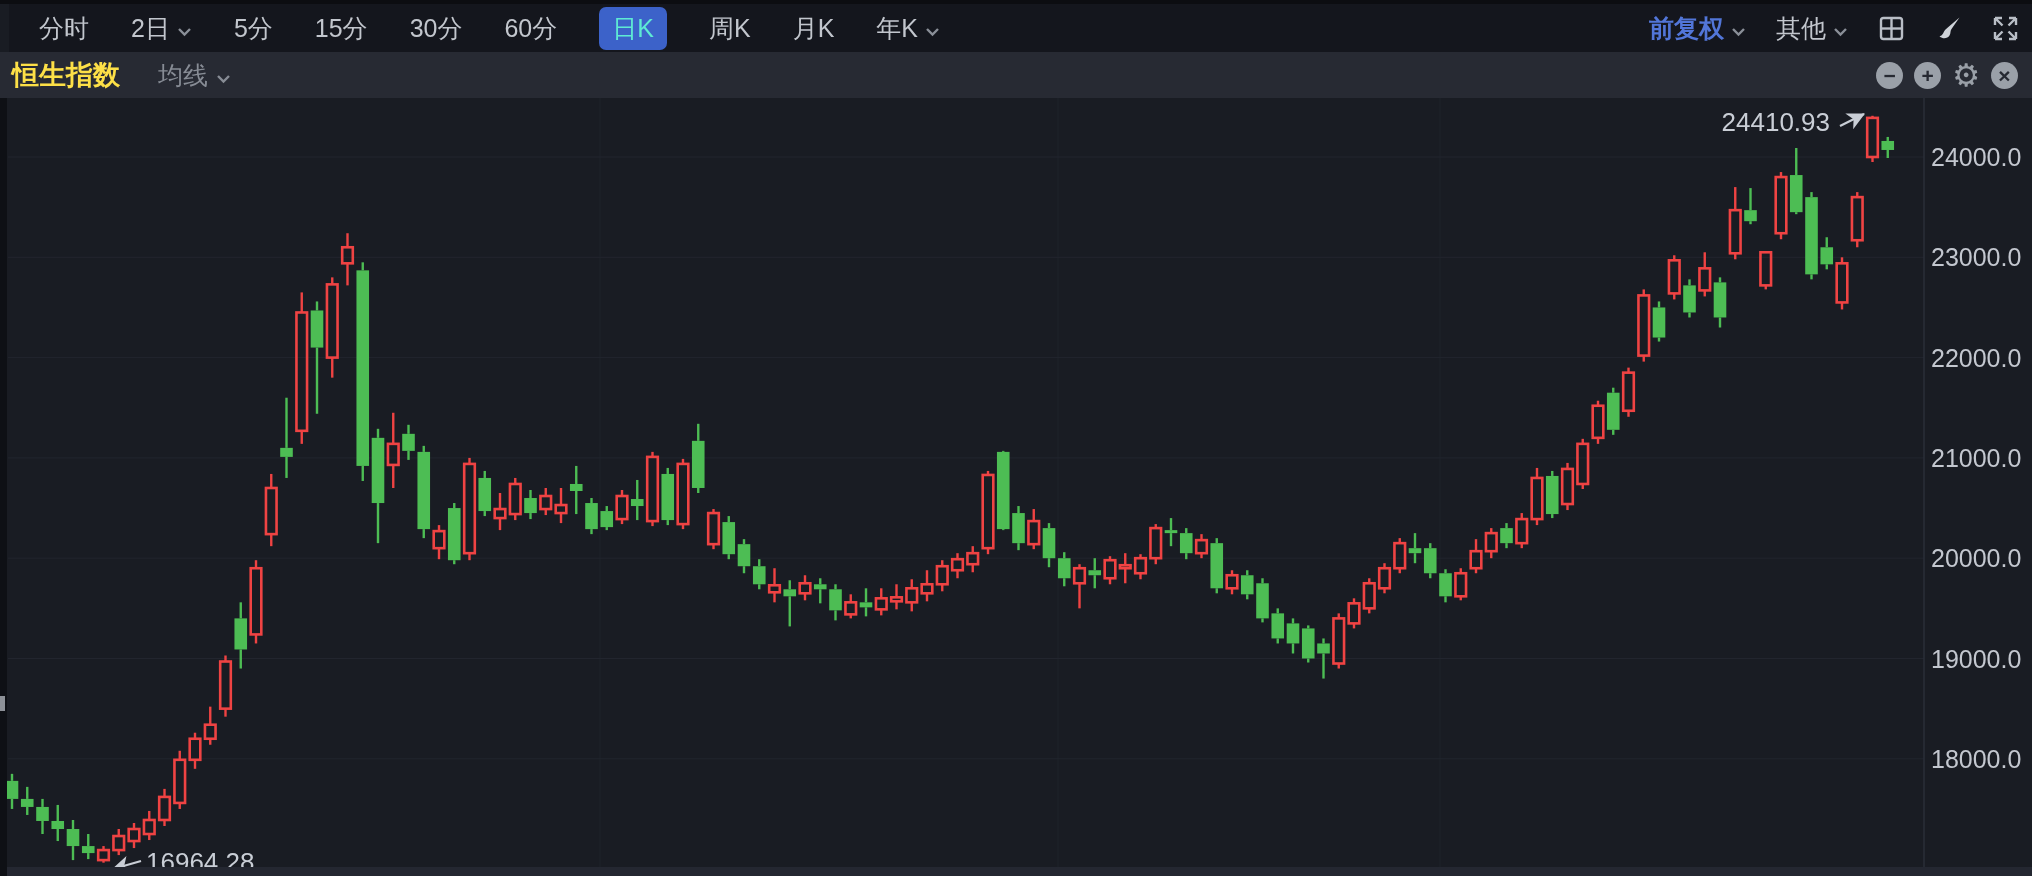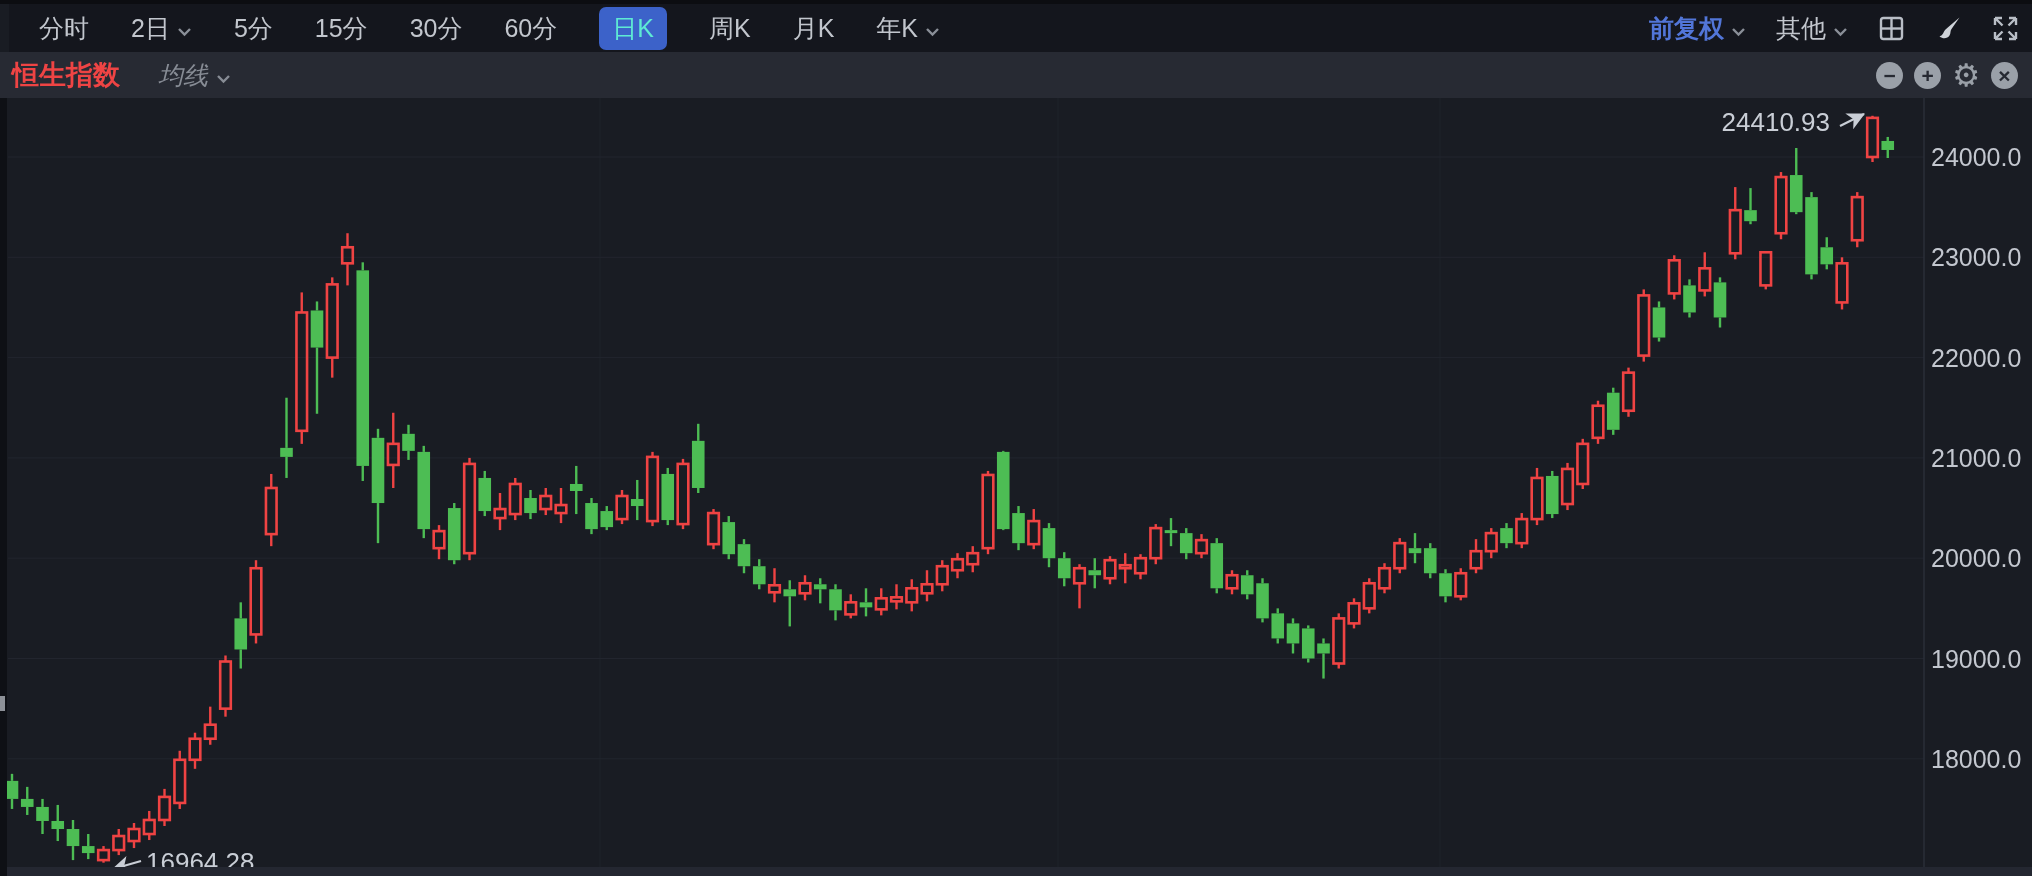--- a/index.html
+++ b/index.html
@@ -13,22 +13,22 @@
   .tb-item{display:flex;align-items:center;gap:7px;color:#c2c6cd;font-size:25px;cursor:pointer;white-space:nowrap;}
   .tb-item.selected{background:#3c62c9;color:#5eead4;border-radius:7px;padding:5px 13px;}
   .tb-right{display:flex;align-items:center;gap:30px;padding-right:22px;}
   .tb-right .tb-item.active{color:#5276d8;font-weight:700;align-items:center;}
   .chev{display:inline-block;}
   .icon-btn{display:flex;align-items:center;justify-content:center;cursor:pointer;}
   
   .symbolbar{position:absolute;left:0;top:52px;width:100%;height:46px;background:#272a33;
              display:flex;align-items:center;justify-content:space-between;z-index:8;}
   .sb-left{display:flex;align-items:center;gap:38px;padding-left:12px;}
-  .sb-title{color:#ef4444;font-size:27px;font-weight:700;}
-  .sb-ma{display:flex;align-items:center;gap:8px;color:#878c95;font-size:25px;cursor:pointer;font-style:italic;}
+  .sb-title{color:#fde047;font-size:27px;font-weight:700;}
+  .sb-ma{display:flex;align-items:center;gap:8px;color:#878c95;font-size:25px;cursor:pointer;}
   .sb-right{display:flex;align-items:center;gap:11px;padding-right:14px;}
   .circle-btn{width:27px;height:27px;border-radius:50%;background:#9aa0a8;color:#262932;
               display:flex;align-items:center;justify-content:center;font-size:21px;font-weight:700;cursor:pointer;line-height:1;}
   .gear-btn{color:#9aa0a8;font-size:31px;cursor:pointer;line-height:1;background:none;}
   
   .chart{position:absolute;left:0;top:98px;width:2032px;height:778px;background:#191c23;}
   .chart svg{position:absolute;left:0;top:0;}
   .left-strip{position:absolute;left:0;top:98px;width:7px;height:778px;background:#0e1015;z-index:5;}
   .left-strip-tick{position:absolute;left:0px;top:696px;width:5px;height:15px;background:#8d9198;z-index:6;}
   .bottom-strip{position:absolute;left:0;top:867px;width:100%;height:9px;background:#242731;z-index:4;}

